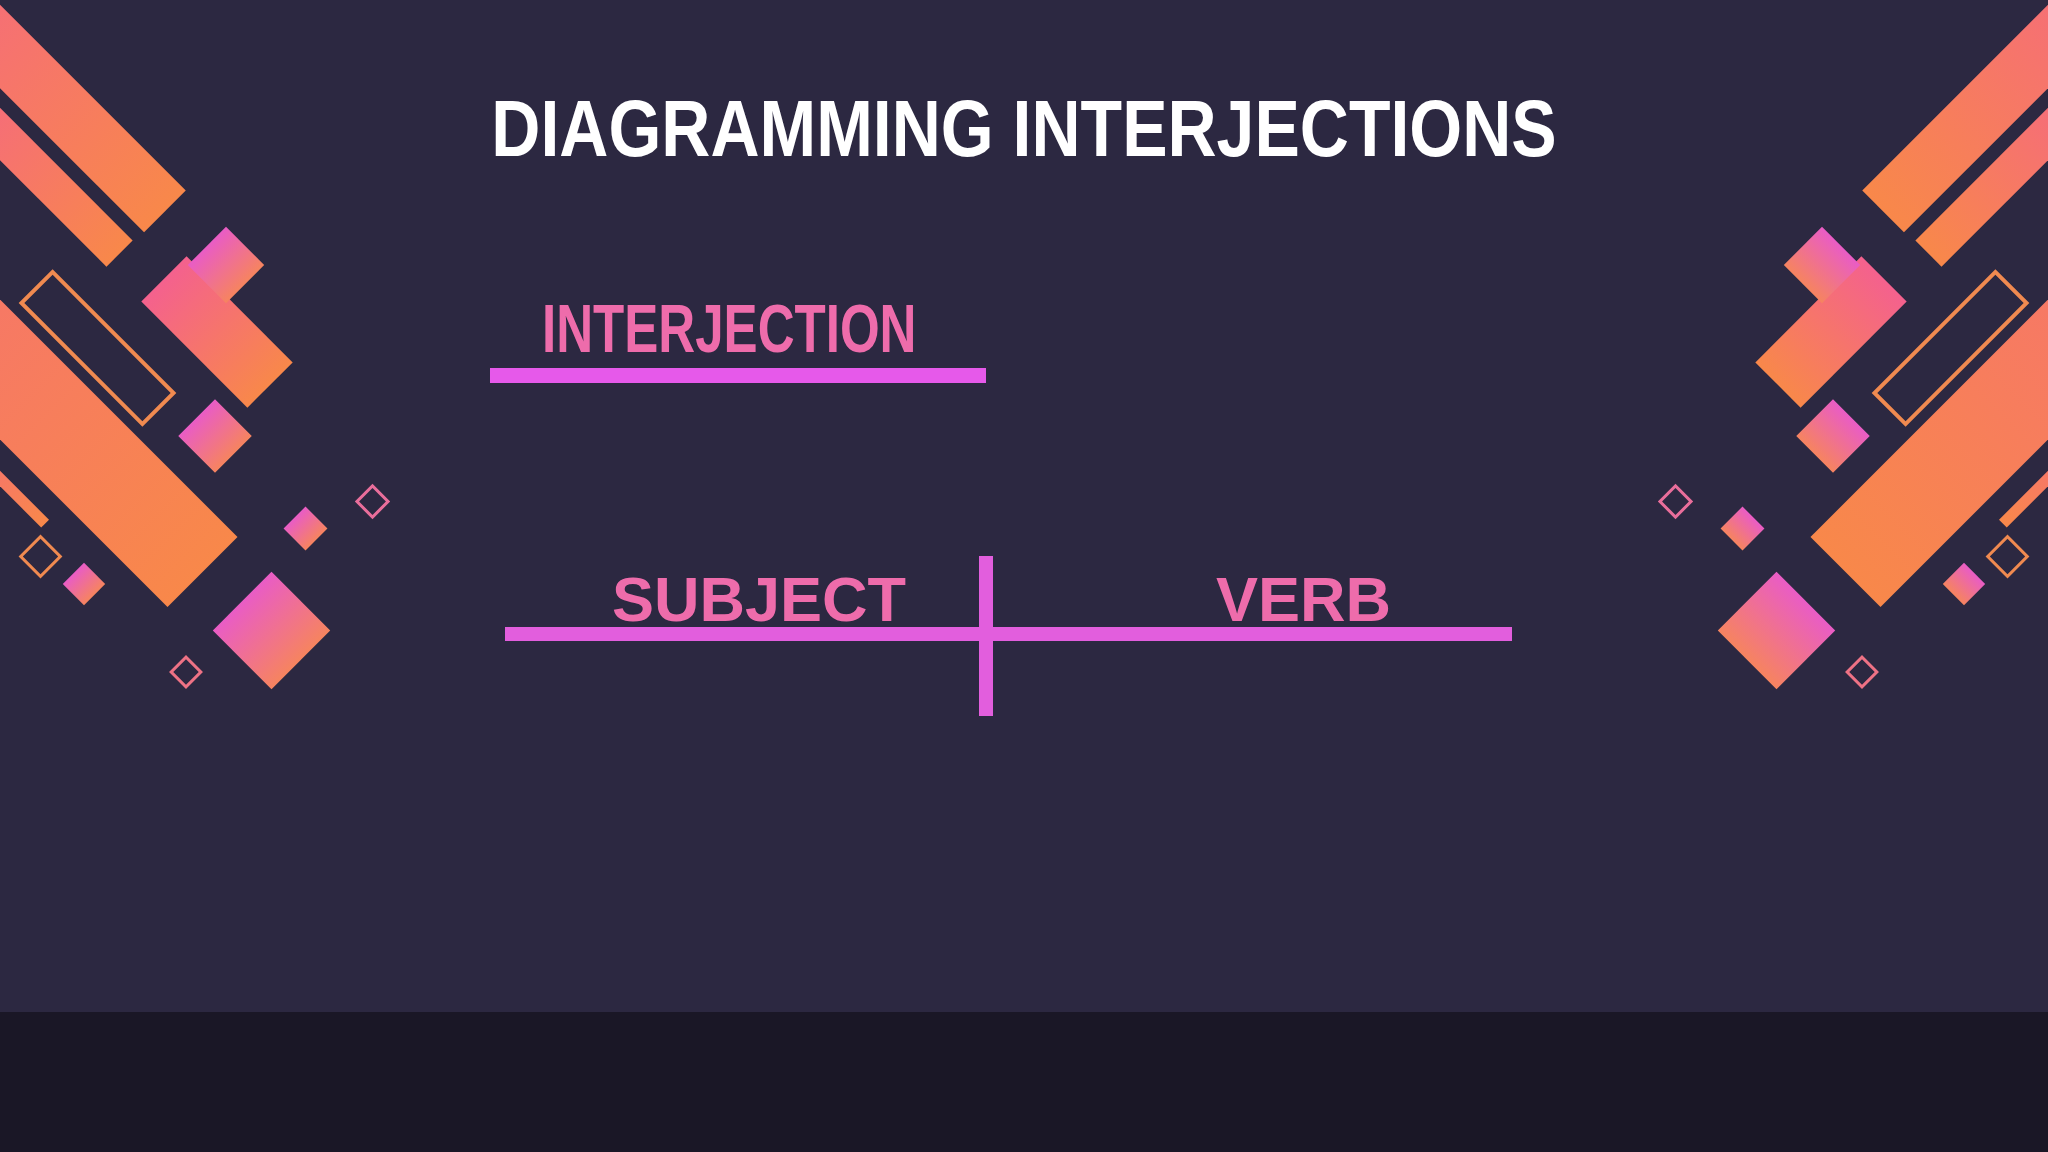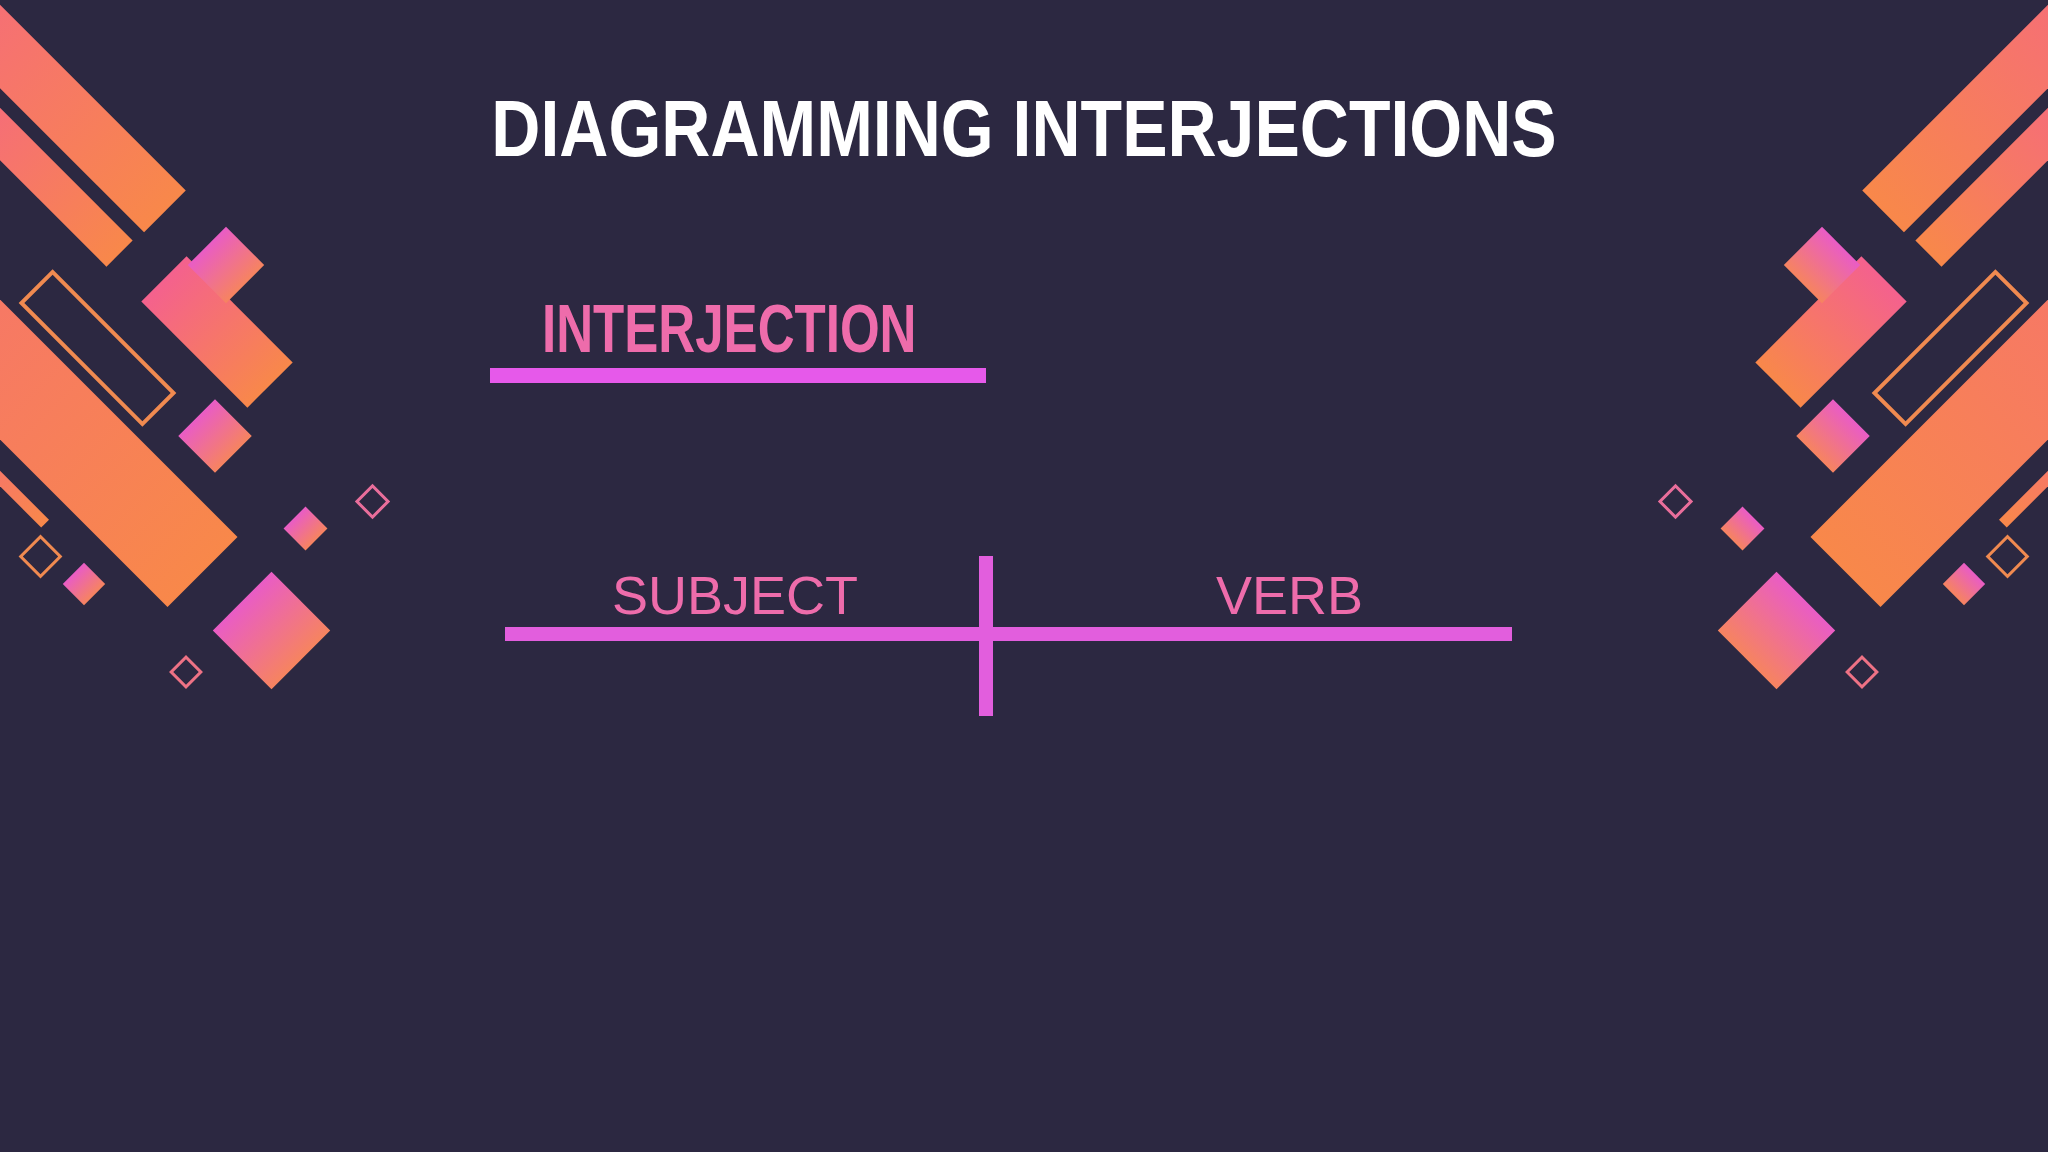--- a/index.html
+++ b/index.html
@@ -1,21 +1,21 @@
 <!DOCTYPE html>
 <html><head>
 <meta charset="utf-8">
 <style>
   html, body { margin: 0; padding: 0; background: #1a1726; }
   * { box-sizing: border-box; }
 
   .slide {
     position: relative;
     width: 2048px;
-    height: 1152px;
+    height: 1012px;
     overflow: hidden;
     background: var(--background, #2c2841);
     font-family: "Liberation Sans", sans-serif;
   }
 
   
   .decor {
     position: absolute;
     inset: 0;
     overflow: hidden;
@@ -102,22 +102,22 @@
   }
   .diagram-divider-line {
     position: absolute;
     left: 979px; top: 556px;
     width: 14px; height: 160px;
     background: var(--diagram-magenta,#e25edd);
   }
   .subject-label, .verb-label {
     position: absolute;
     top: 568px;
-    font-size: 54px;
-    font-weight: 400;
+    font-size: 63px;
+    font-weight: 700;
     line-height: 1;
     color: var(--label-pink,#ee6cab);
     white-space: nowrap;
   }
   .subject-label { left: 612px; }
   .verb-label   { left: 1216px; }
 </style>
 </head>
 <body>
 

